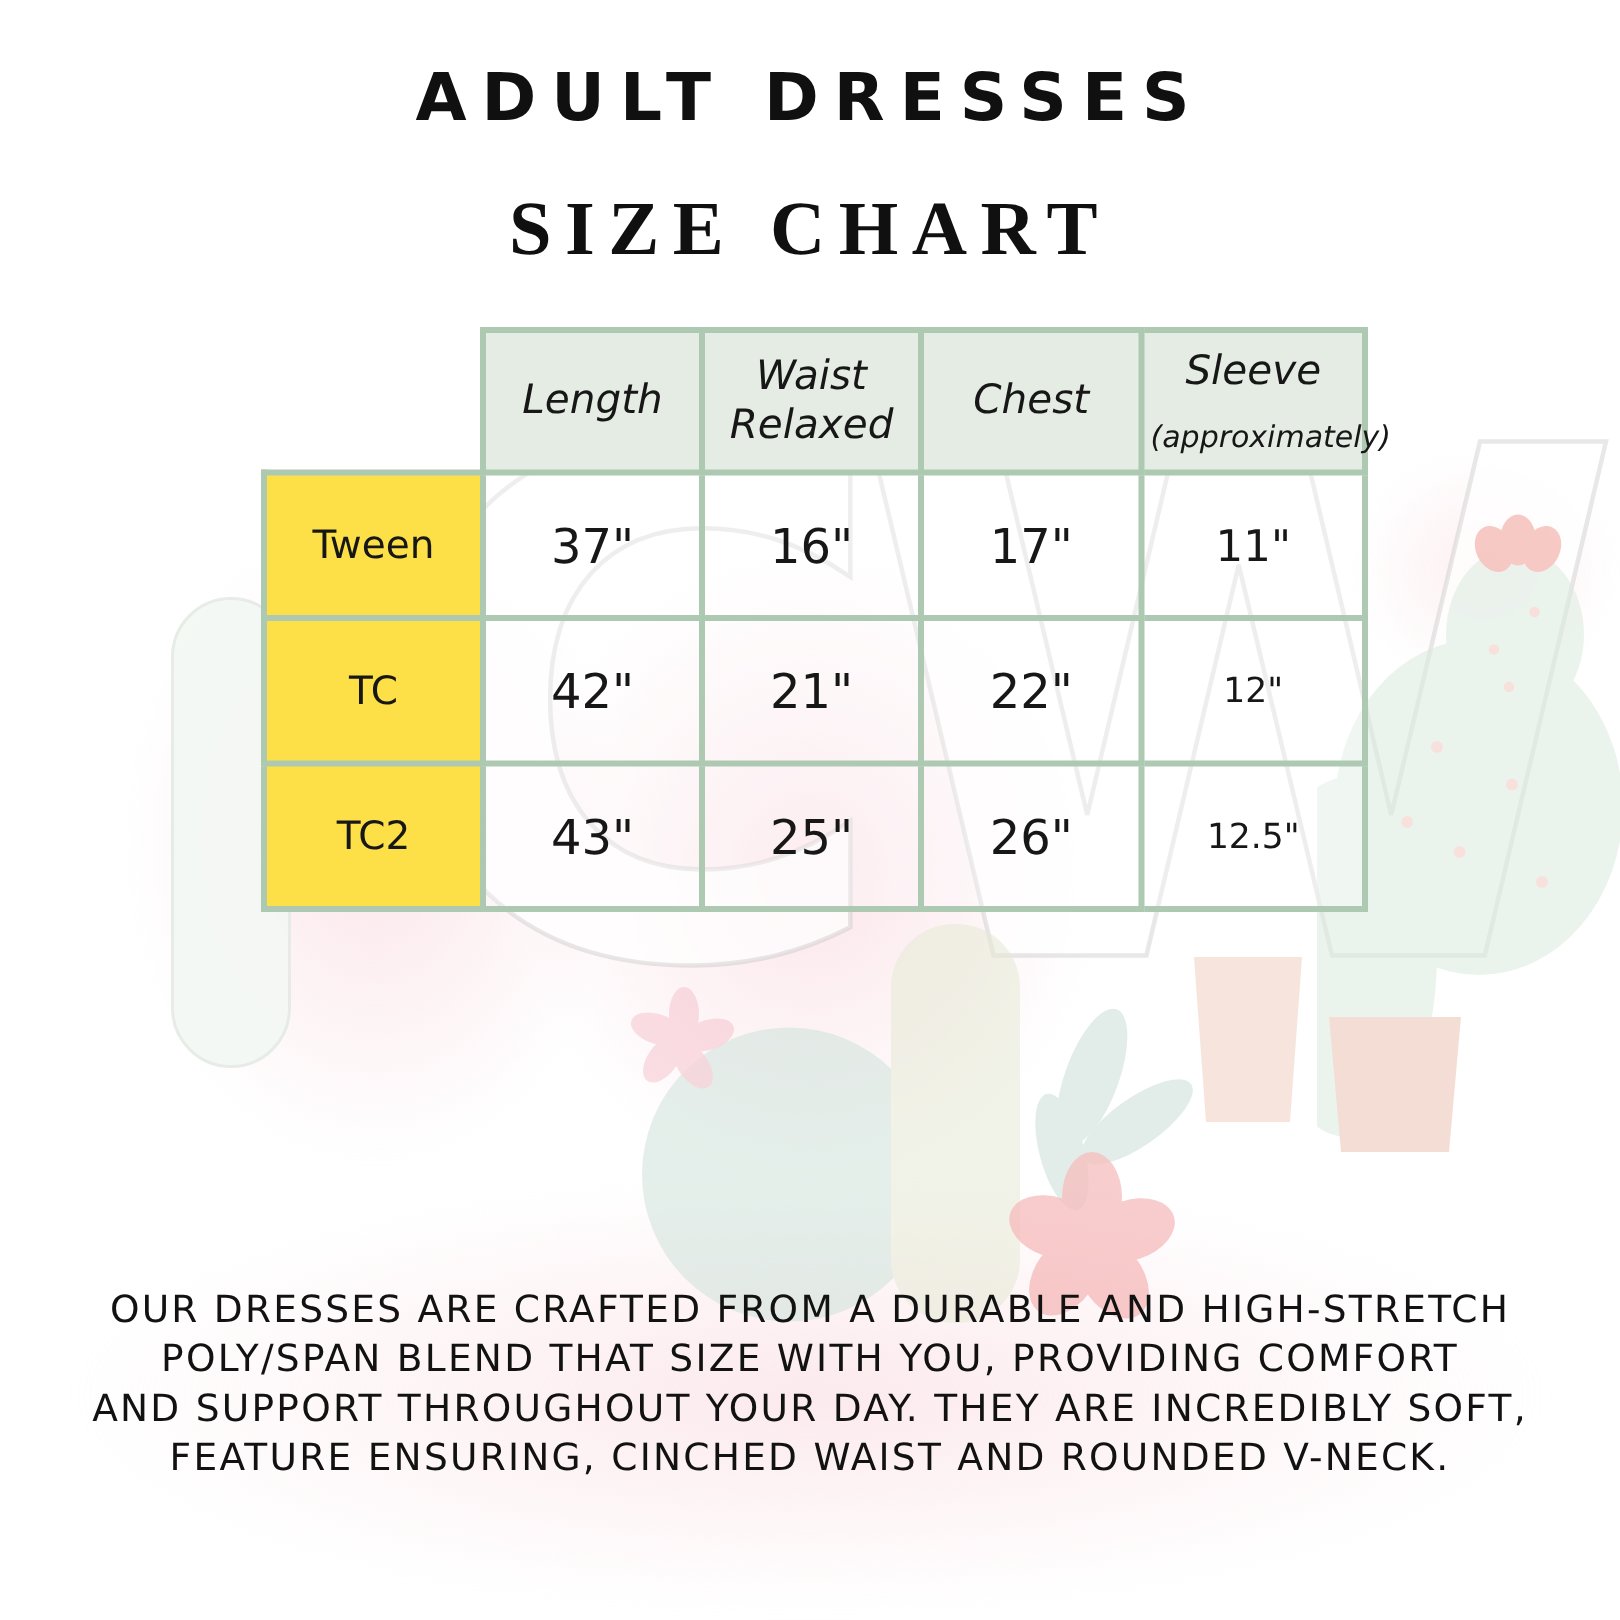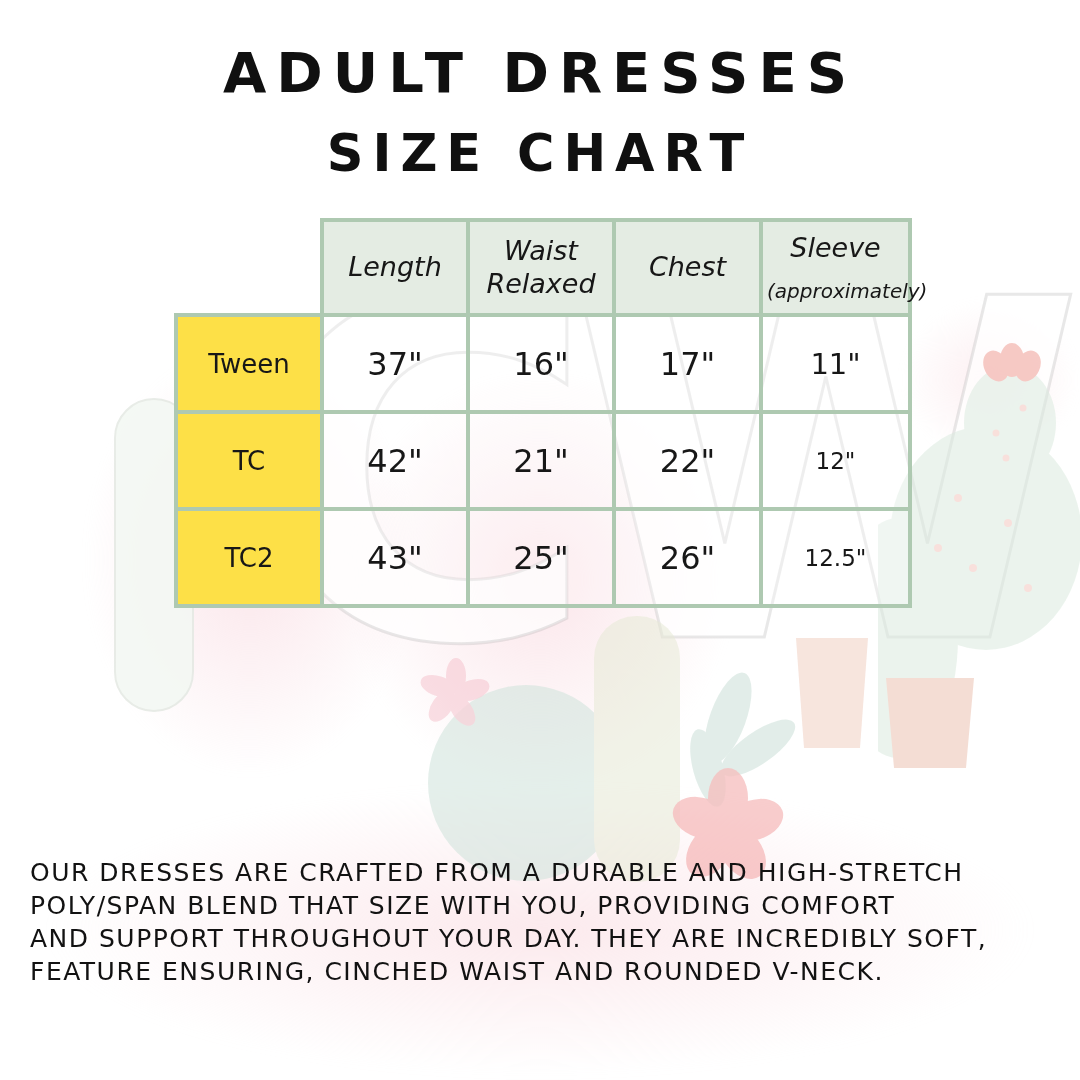--- a/index.html
+++ b/index.html
@@ -23,25 +23,25 @@
     color:rgba(255,255,255,0.72); -webkit-text-stroke:3px rgba(178,178,178,0.30);
   }
   .art { position:absolute; z-index:1; pointer-events:none; }
   .art-cactus-right { left:878px; top:338px; width:204px; height:430px; opacity:0.55; }
   .art-cactus-left  { left:114px; top:398px; width:76px;  height:310px; opacity:0.85;
     background:#f3f8f3; border:2px solid #e4e9e3; border-radius:42px; }
   .art-bottom-cluster { left:398px; top:598px; width:480px; height:300px; opacity:0.55; }
   
   .title {
     position:absolute; top:40px; left:0; width:100%; z-index:2; text-align:center;
-    font-size:56px; font-weight:bold; letter-spacing:10px; color:#101010; white-space:nowrap;
+    font-size:44px; font-weight:bold; letter-spacing:10px; color:#101010; white-space:nowrap;
   }
   .subtitle {
     position:absolute; top:124px; left:0; width:100%; z-index:2; text-align:center;
-    font-size:51px; font-weight:bold; letter-spacing:9px; color:#101010; white-space:nowrap;
+    font-size:51px; font-weight:bold; letter-spacing:9px; color:#101010; white-space:nowrap;font-family:Liberation Serif, serif;
   }
   
   table.size-table {
     position:absolute; left:174px; top:218px; z-index:2;
     width:734px; border-collapse:collapse; table-layout:fixed;
   }
   .size-table th, .size-table td {
     border:4px solid #aec9b1; text-align:center; vertical-align:middle;
     padding:0 4px; color:#171717;
   }
@@ -50,21 +50,21 @@
   .size-table th.corner { border:none; background:transparent; }
   .size-table thead th.colhead { background:#e4ece3; font-size:27px; font-weight:normal; line-height:1.2; }
   .size-table thead th .note { display:block; font-size:20px; letter-spacing:0; margin-top:14px; }
   .size-table tbody th.rowhead { background:#fde047; font-size:26px; font-weight:normal; }
   .size-table td { background:rgba(255,255,255,0.28); font-size:32px; }
   .size-table td.sleeve { font-size:23px; }
   .size-table td.sleeve-lg { font-size:29px; }
   
   .description {
     position:absolute; top:856px; left:50%; transform:translateX(-50%); z-index:2;
-    width:1020px; text-align:left; font-size:25px; line-height:33px;
+    width:1020px; text-align:center; font-size:25px; line-height:33px;
     letter-spacing:1.5px; color:#121212; white-space:nowrap;
   }
 </style>
 </head>
 <body>
 
 <div class="canvas">
 
   <div class="wash wash-left"></div>
   <div class="wash wash-center"></div>

